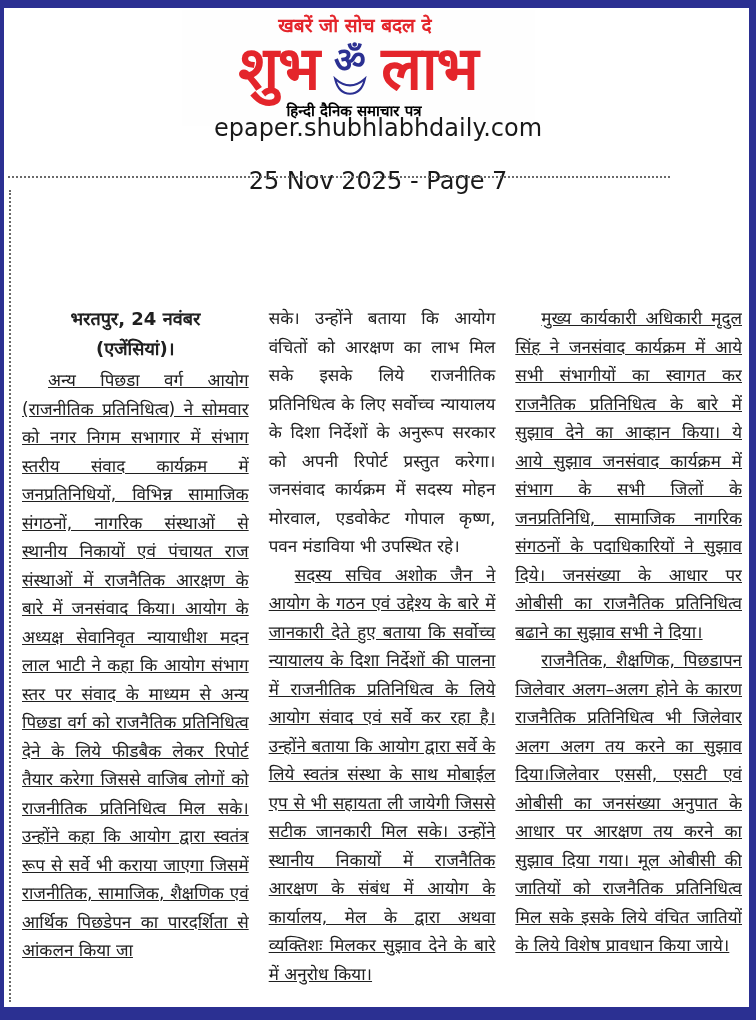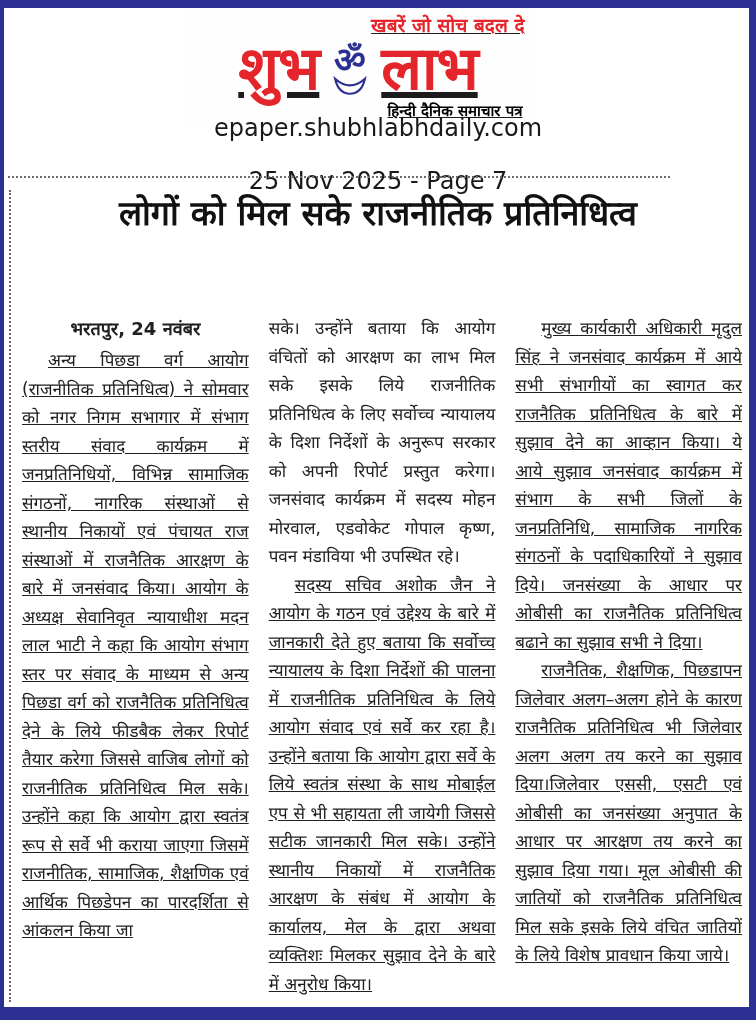--- a/index.html
+++ b/index.html
@@ -20,22 +20,21 @@
 
   
   .masthead{
     position:absolute;top:10px;left:0;width:756px;
     display:flex;justify-content:center;
   }
   .logo-block{
     width:345px;margin-right:40px;
     background:#fefefe;
     padding:2px 4px 6px 4px;
-    text-align:right;
-    text-decoration:underline;
+    text-align:center;
   }
   .tagline{
     color:#e4252b;font-weight:bold;font-size:19px;
     padding-right:6px;margin-bottom:0;
   }
   .logo-row{
     display:flex;align-items:center;justify-content:center;
     gap:6px;line-height:1;
   }
   .logo-word{
@@ -67,21 +66,21 @@
   
   .headline{
     position:absolute;top:184px;left:12px;width:732px;
     text-align:center;font-weight:bold;color:#111;
     font-size:34px;line-height:58px;margin:0;
   }
   .headline span{display:block;white-space:nowrap;}
 
   
   .columns{
-    position:absolute;top:314px;left:22px;width:720px;height:692px;
+    position:absolute;top:304px;left:22px;width:720px;height:692px;
     display:flex;gap:20px;overflow:hidden;
   }
   .col{
     flex:1 1 0;
     text-align:justify;
     font-size:17px;line-height:28.5px;color:#202020;
   }
   .dateline{
     text-align:center;font-weight:bold;font-size:18px;line-height:30px;
     margin-bottom:2px;
@@ -116,28 +115,28 @@
     </div>
   </header>
 
   <div class="site-line url-line">epaper.shubhlabhdaily.com</div>
   <div class="site-line date-line">25 Nov 2025 - Page 7</div>
 
   <div class="dotted-h"></div>
   <div class="dotted-v"></div>
 
   <h1 class="headline">
-    <span>लोगों को मिल सके राजनीतिक प्रतिनिधित्व</span>
   </h1>
 
   <div class="columns">
 
     <div class="col">
       <div class="dateline">
         <div>भरतपुर, 24 नवंबर</div>
+        <div>(एजेंसियां)।</div>
       </div>
       <p class="indent">अन्य पिछडा वर्ग आयोग (राजनीतिक प्रतिनिधित्व) ने सोमवार को नगर निगम सभागार में संभाग स्तरीय संवाद कार्यक्रम में जनप्रतिनिधियों, विभिन्न सामाजिक संगठनों, नागरिक संस्थाओं से स्थानीय निकायों एवं पंचायत राज संस्थाओं में राजनैतिक आरक्षण के बारे में जनसंवाद किया। आयोग के अध्यक्ष सेवानिवृत न्यायाधीश मदन लाल भाटी ने कहा कि आयोग संभाग स्तर पर संवाद के माध्यम से अन्य पिछडा वर्ग को राजनैतिक प्रतिनिधित्व देने के लिये फीडबैक लेकर रिपोर्ट तैयार करेगा जिससे वाजिब लोगों को राजनीतिक प्रतिनिधित्व मिल सके। उन्होंने कहा कि आयोग द्वारा स्वतंत्र रूप से सर्वे भी कराया जाएगा जिसमें राजनीतिक, सामाजिक, शैक्षणिक एवं आर्थिक पिछडेपन का पारदर्शिता से आंकलन किया जा</p>
     </div>
 
     <div class="col">
       <p>सके। उन्होंने बताया कि आयोग वंचितों को आरक्षण का लाभ मिल सके इसके लिये राजनीतिक प्रतिनिधित्व के लिए सर्वोच्च न्यायालय के दिशा निर्देशों के अनुरूप सरकार को अपनी रिपोर्ट प्रस्तुत करेगा। जनसंवाद कार्यक्रम में सदस्य मोहन मोरवाल, एडवोकेट गोपाल कृष्ण, पवन मंडाविया भी उपस्थित रहे।</p>
       <p class="indent">सदस्य सचिव अशोक जैन ने आयोग के गठन एवं उद्देश्य के बारे में जानकारी देते हुए बताया कि सर्वोच्च न्यायालय के दिशा निर्देशों की पालना में राजनीतिक प्रतिनिधित्व के लिये आयोग संवाद एवं सर्वे कर रहा है। उन्होंने बताया कि आयोग द्वारा सर्वे के लिये स्वतंत्र संस्था के साथ मोबाईल एप से भी सहायता ली जायेगी जिससे सटीक जानकारी मिल सके। उन्होंने स्थानीय निकायों में राजनैतिक आरक्षण के संबंध में आयोग के कार्यालय, मेल के द्वारा अथवा व्यक्तिशः मिलकर सुझाव देने के बारे में अनुरोध किया।</p>
     </div>
 
     <div class="col">

